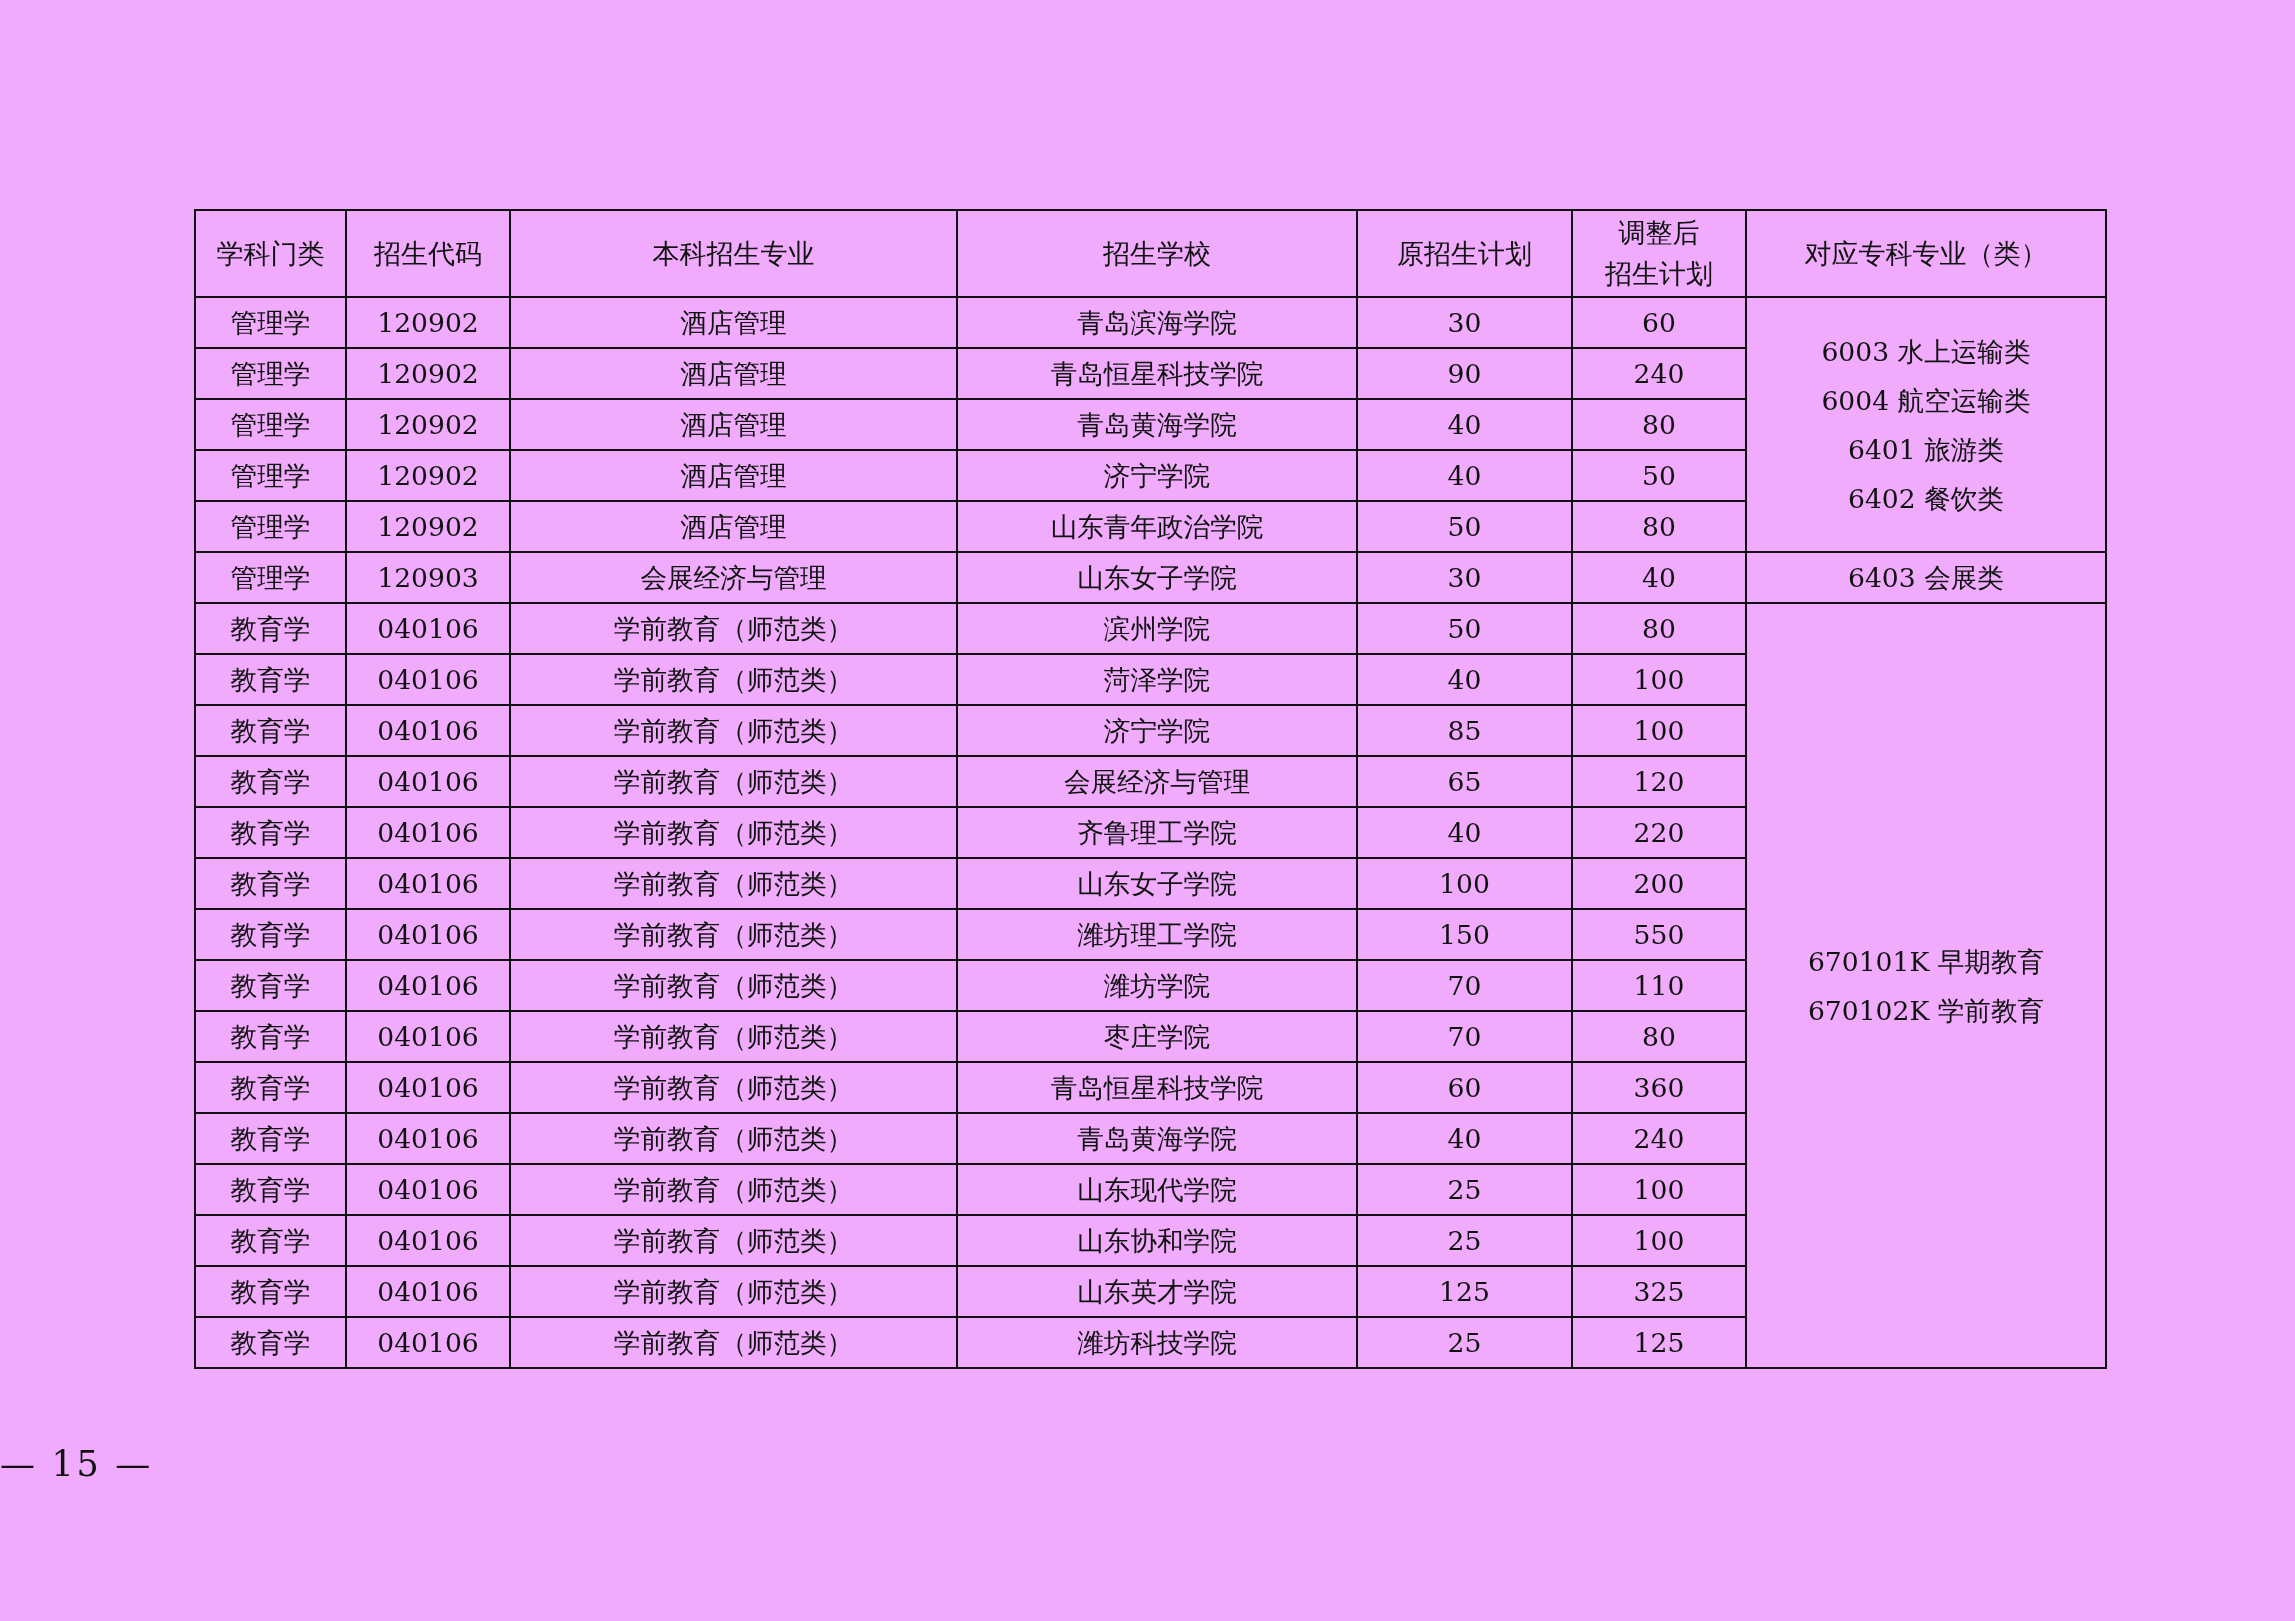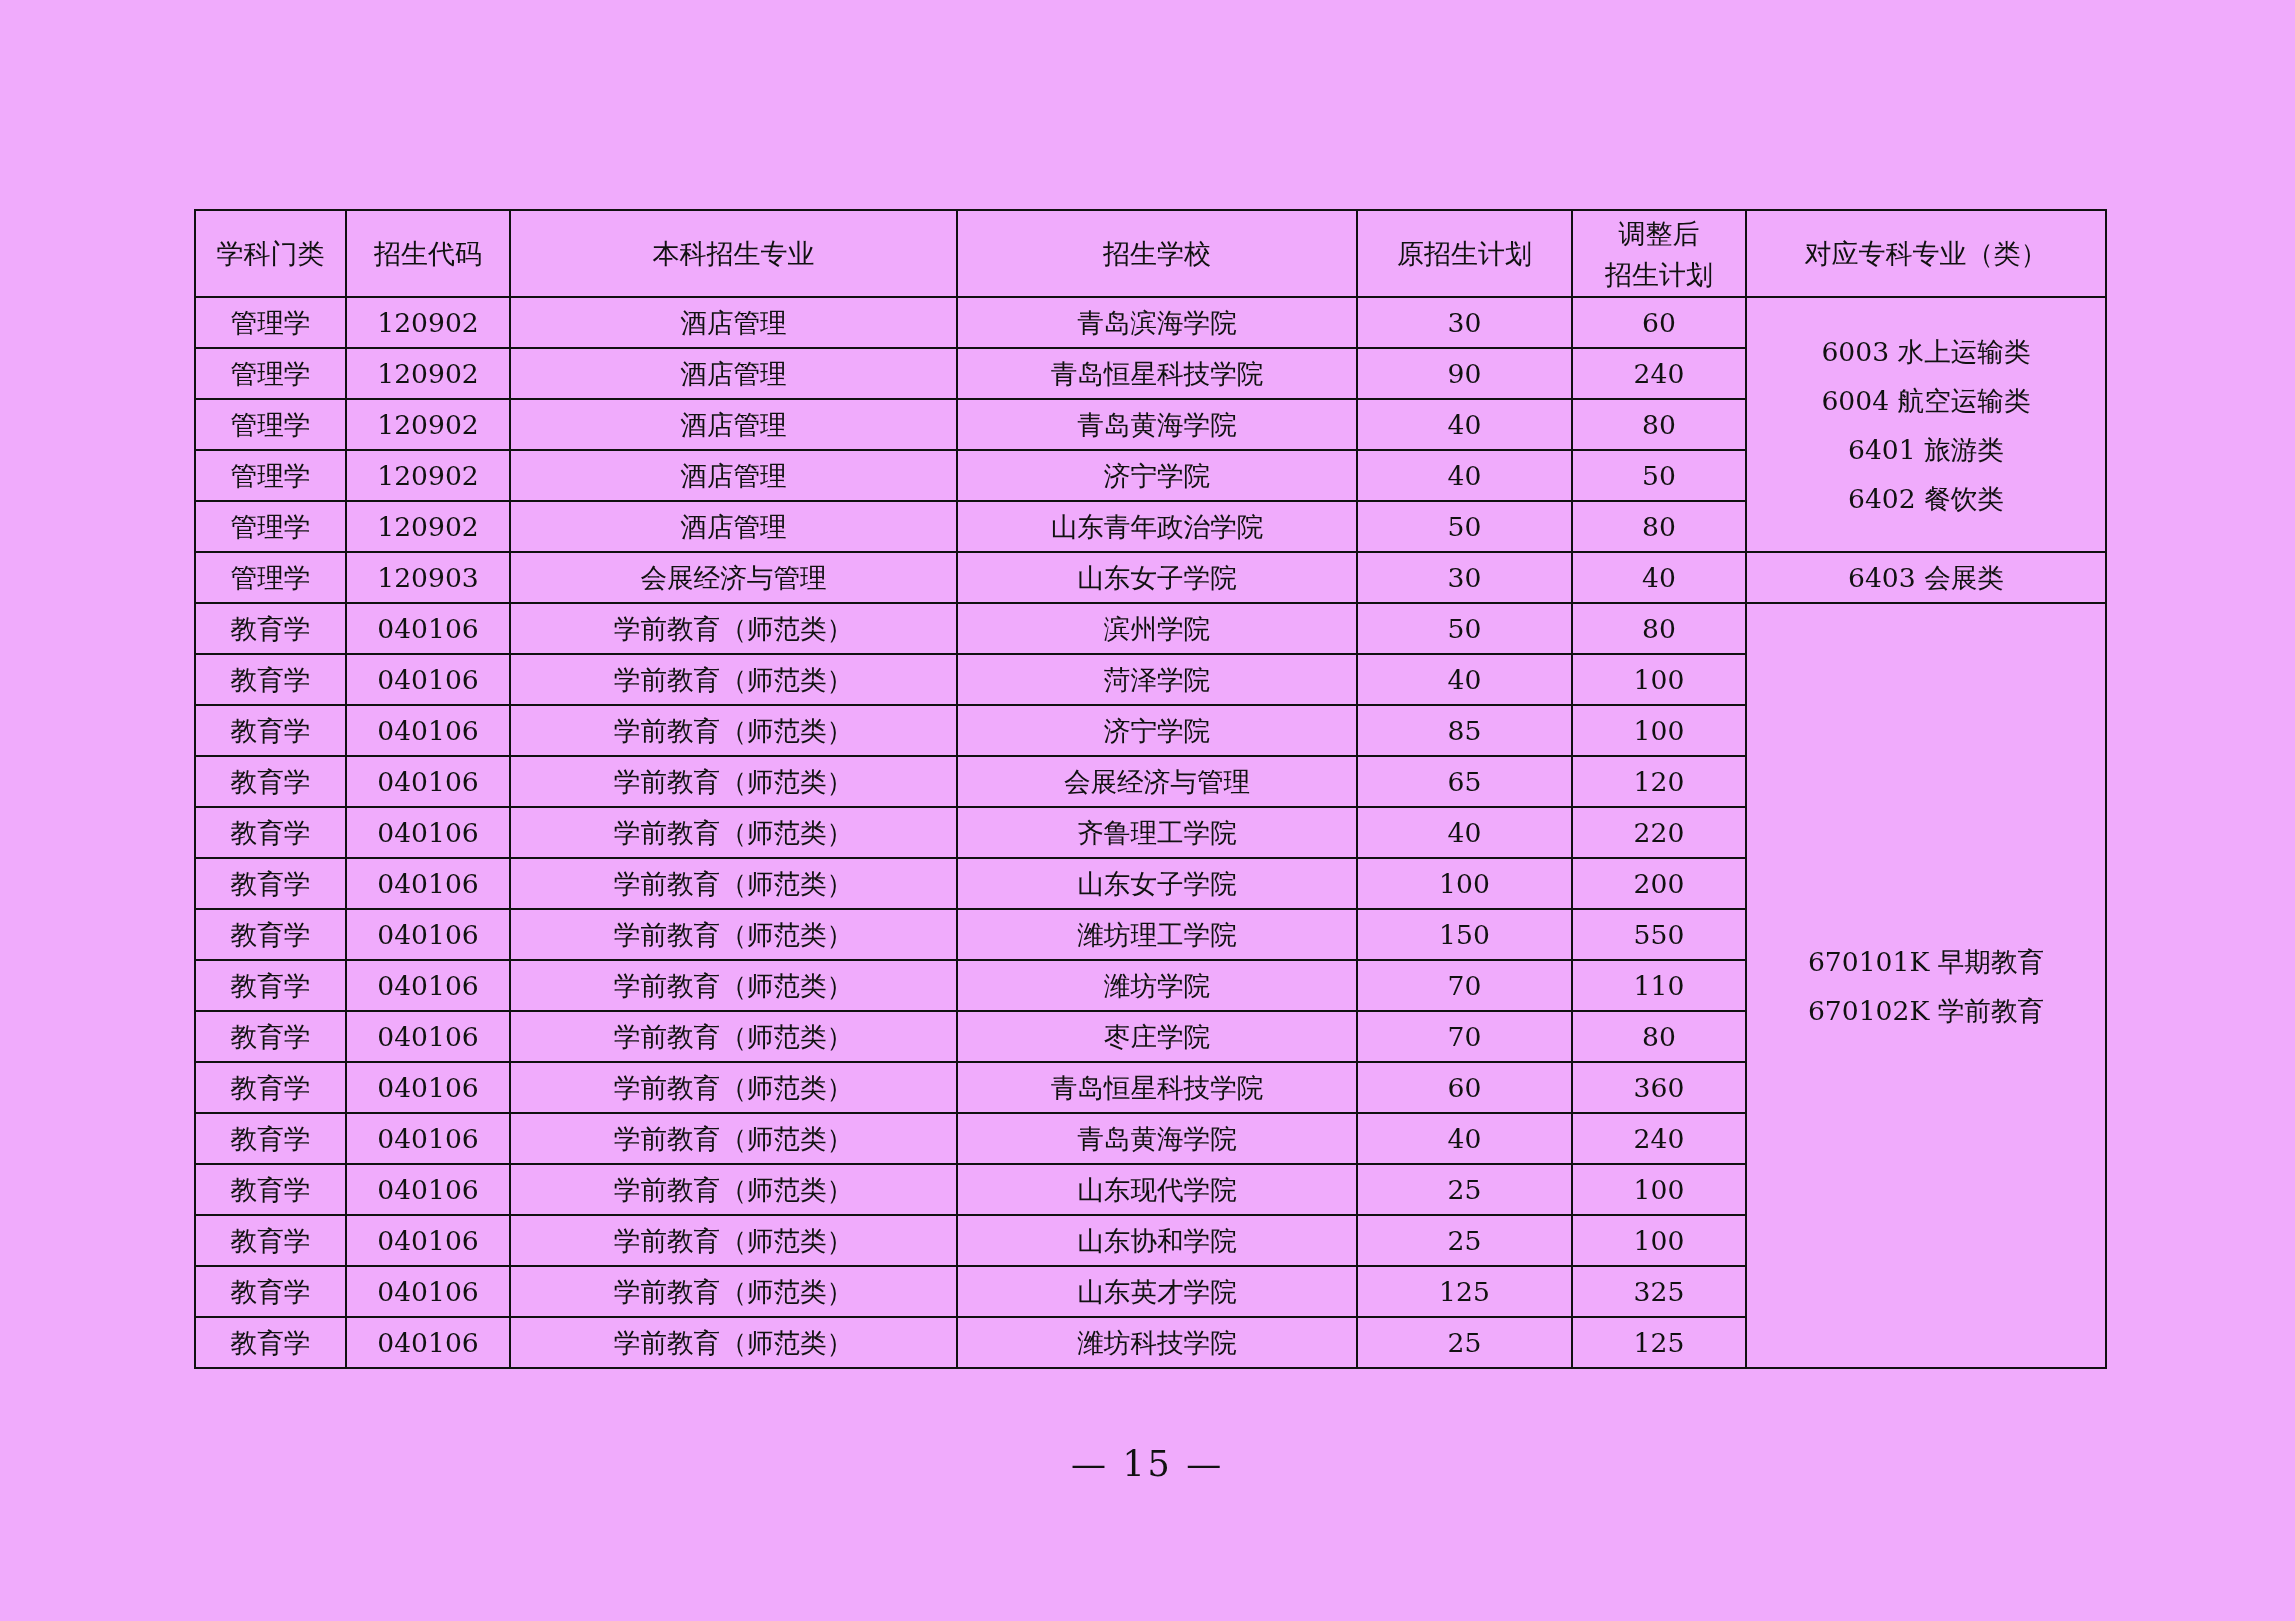--- a/index.html
+++ b/index.html
@@ -54,27 +54,27 @@
   td.center { text-align: center; }
   td.left { text-align: center; padding-left: 2.7px; }
   td.equiv {
     text-align: center;
     padding-left: 2.7px;
     vertical-align: middle;
     line-height: 43px;
     white-space: normal;
   }
   .equiv-line { display: block; }
-  .th-line { display: block; }
+  .th-line { display: block; font-family: Liberation Serif, serif; }
   .page-number {
     position: absolute;
     left: 0;
     width: 2295px;
     top: 1444px;
-    text-align: center;
+    text-align: left;
     font-size: 35px;
     font-family: "DejaVu Serif", "Liberation Serif", serif;
     letter-spacing: 2.7px;
   }
 </style>
 </head>
 <body>
 
 <div class="page">
   <table class="plan">

